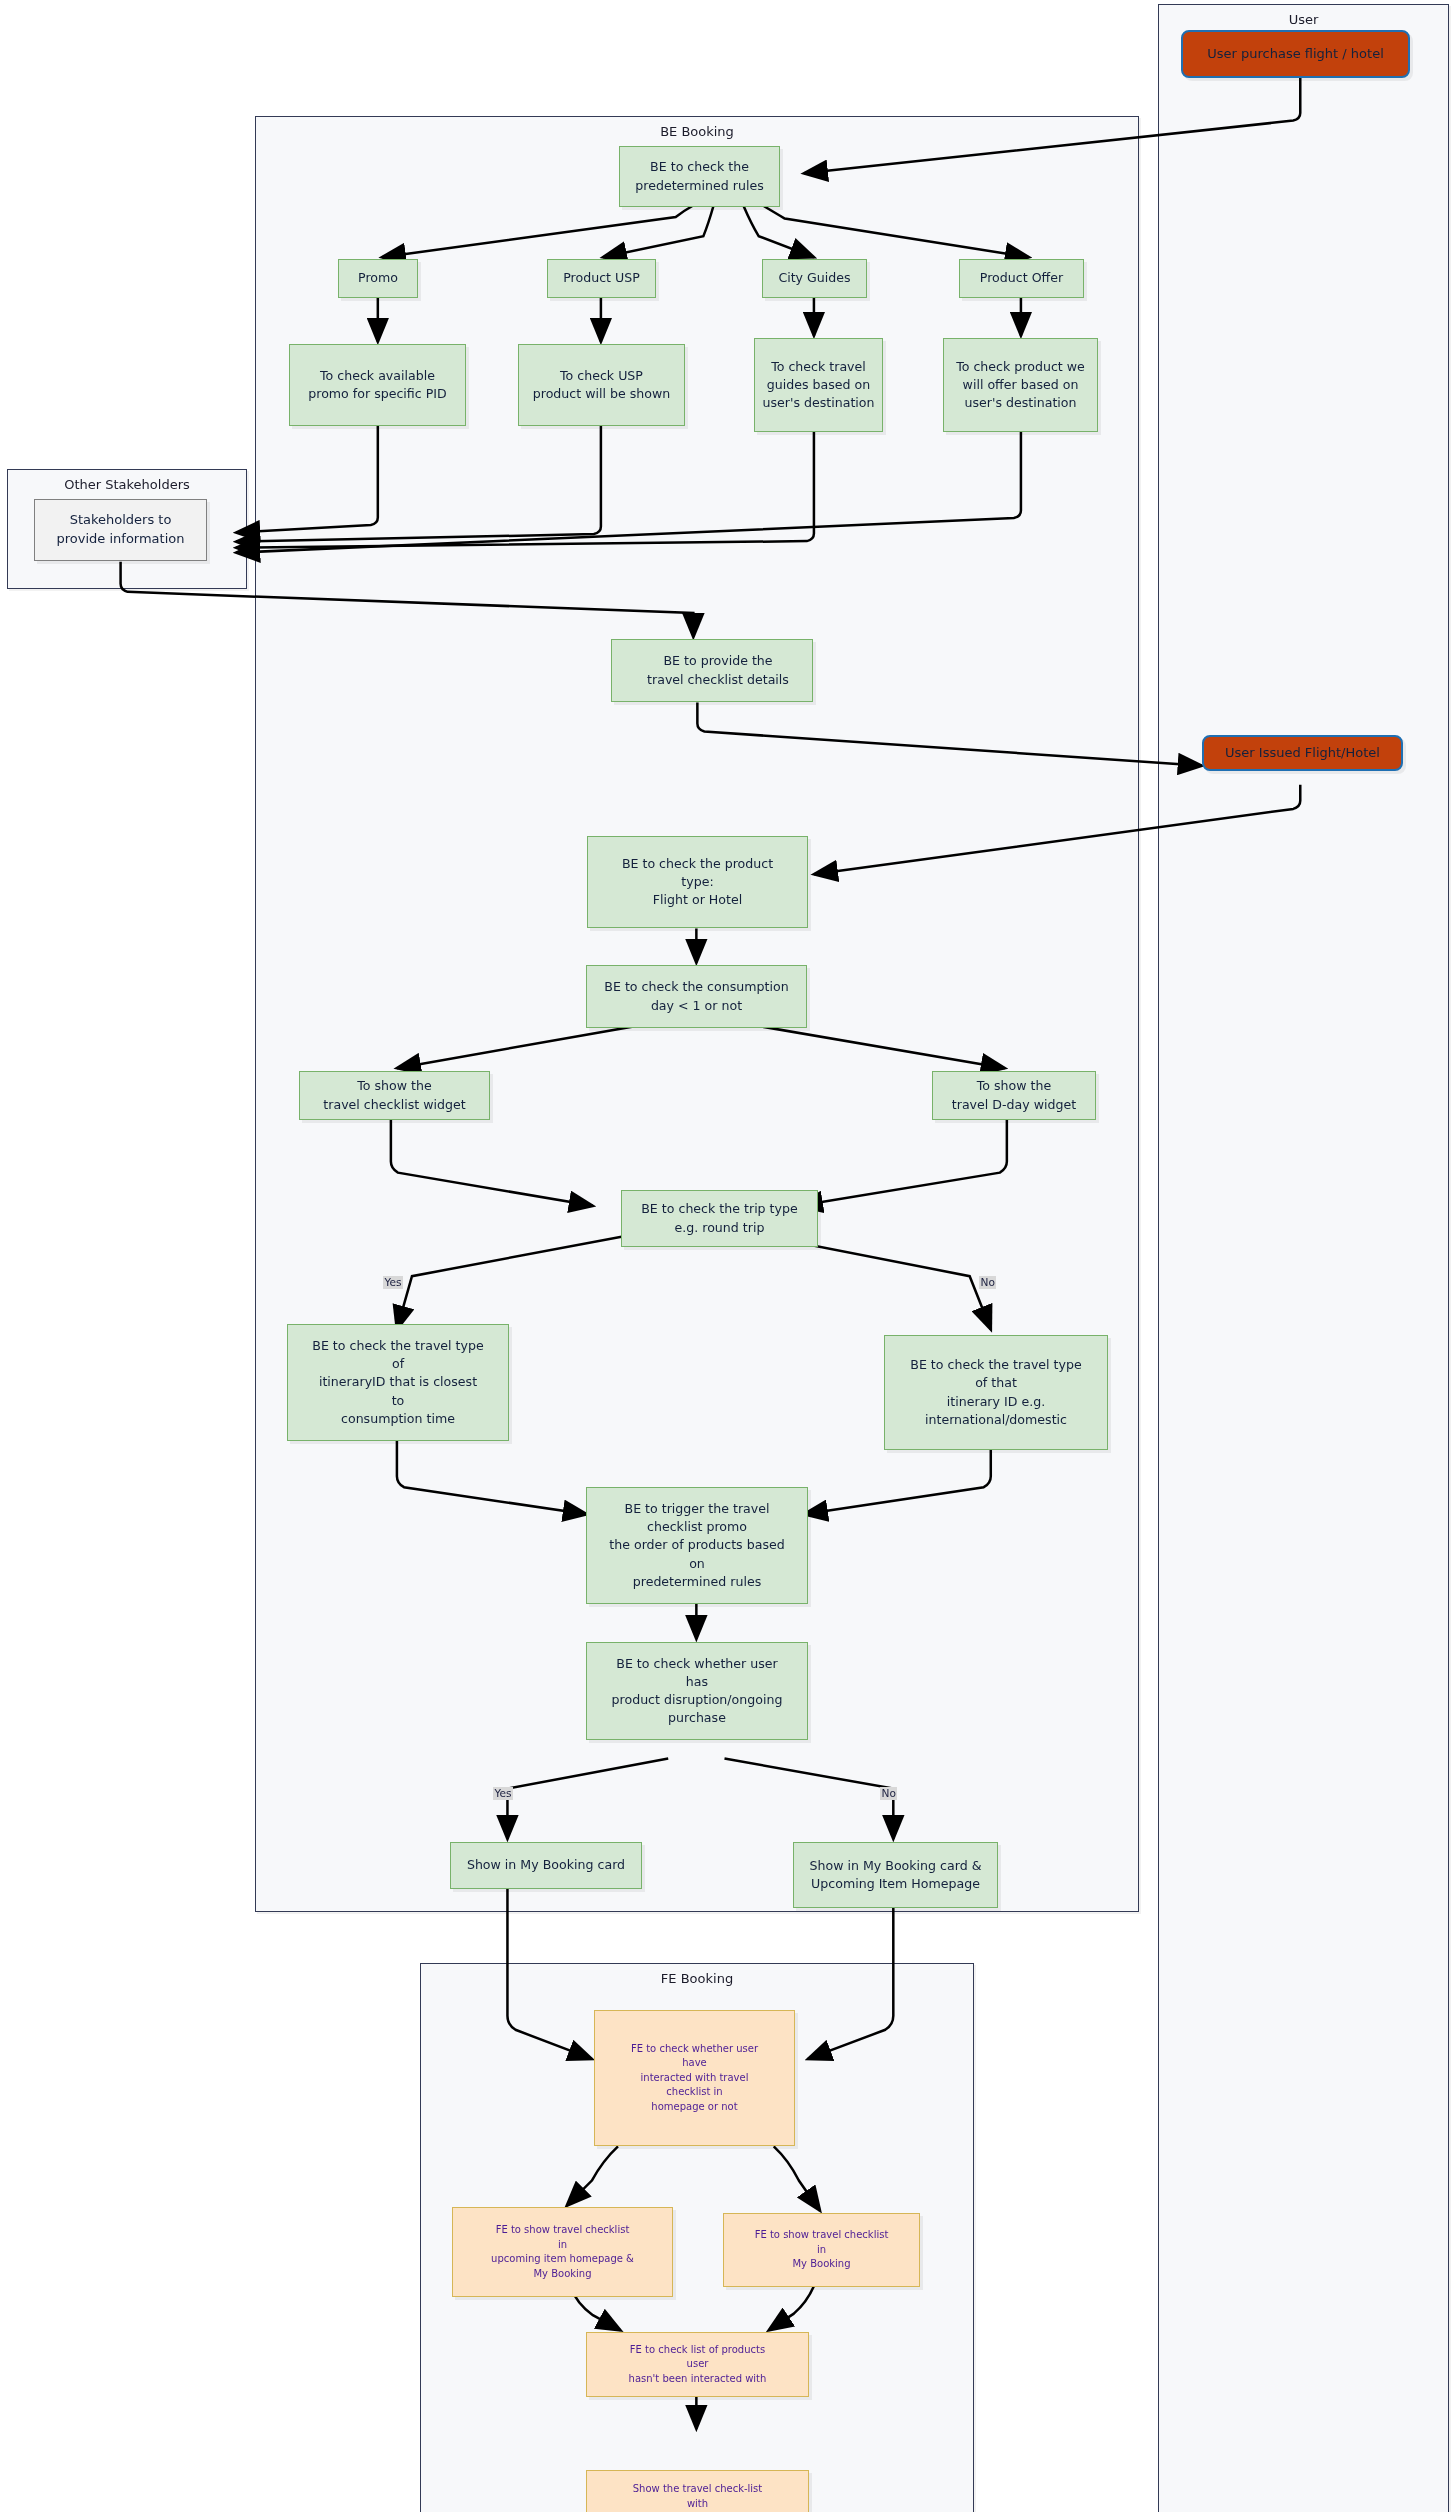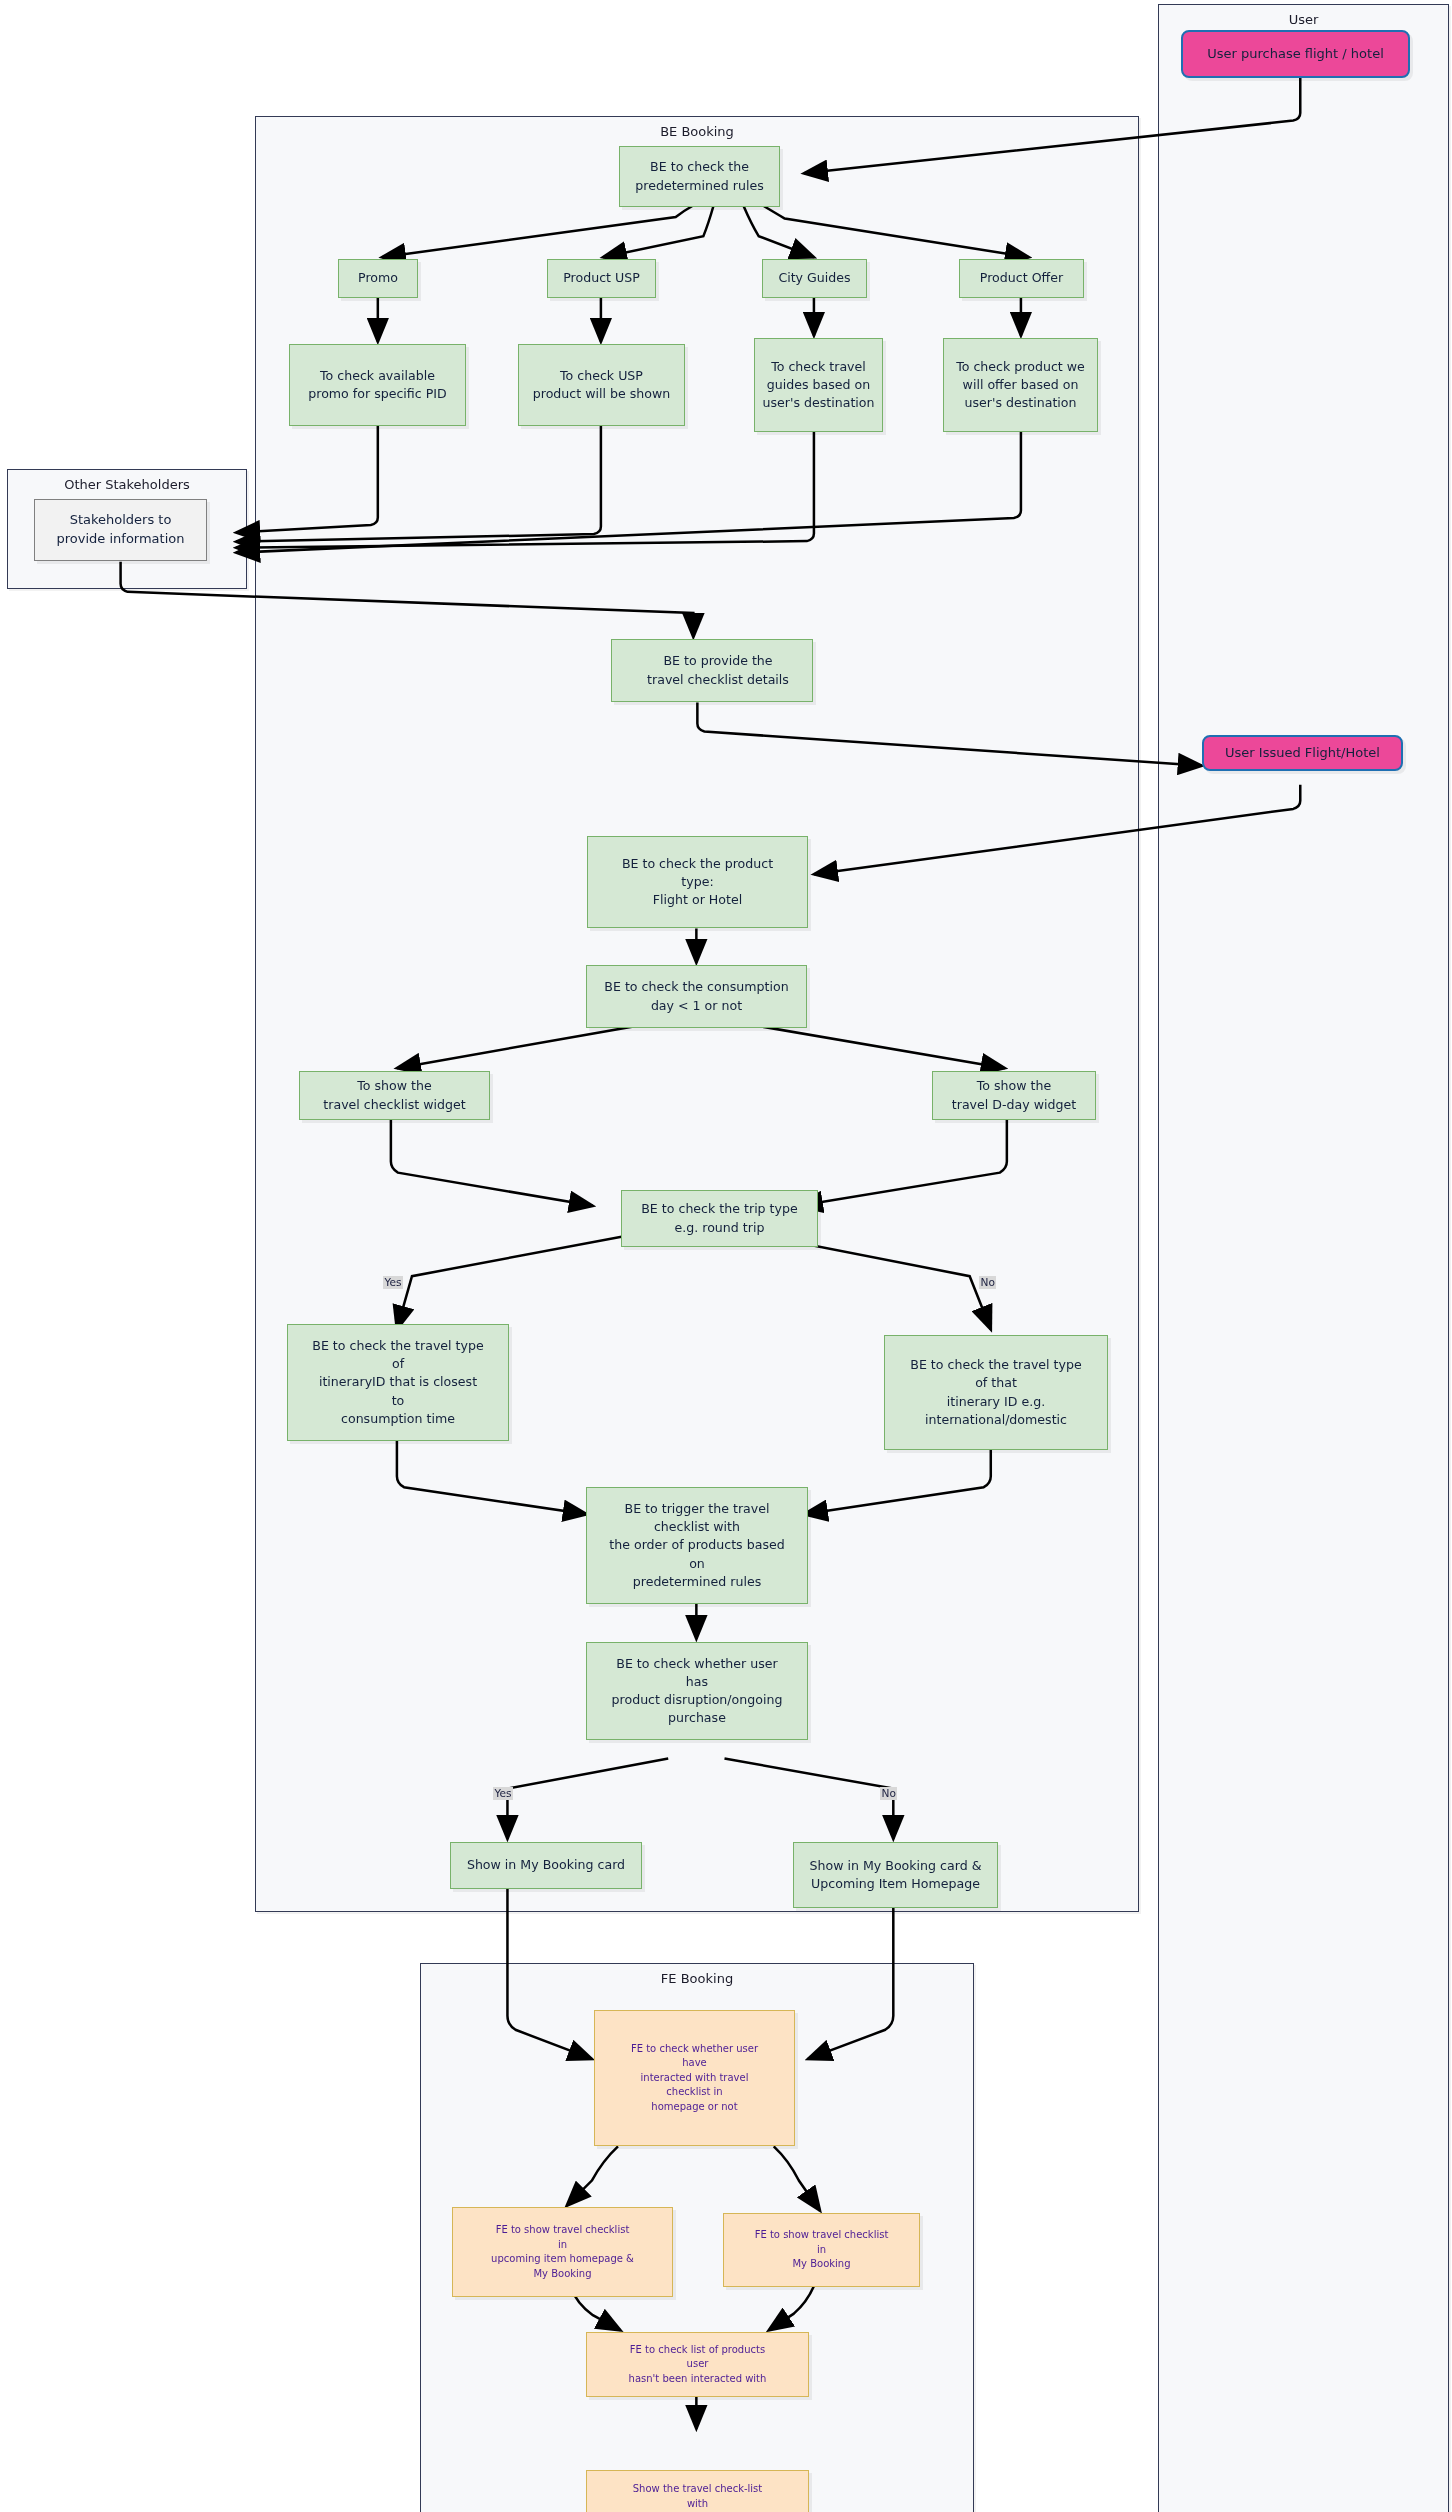--- a/index.html
+++ b/index.html
@@ -12,21 +12,21 @@
   .group-title{position:absolute;left:0;right:0;top:7px;text-align:center;
                font-size:13px;color:#1c1c2b;font-family:"DejaVu Sans","Liberation Sans",sans-serif;}
 
   .node{position:absolute;box-sizing:border-box;display:flex;align-items:center;justify-content:center;
         text-align:center;line-height:1.45;box-shadow:3px 3px 0 rgba(0,0,0,.06);}
   .node span{display:block;padding:2px 5px;}
 
   .n-green{background:#d5e8d4;border:1.5px solid #78b26a;color:#14213d;font-size:12.6px;}
   .n-orange{background:#fde3c5;border:1.5px solid #d6b656;color:#4c1d95;font-size:10px;}
   .n-grey{background:#f2f2f2;border:1.5px solid #808080;color:#14213d;font-size:13px;}
-  .n-blue{background:#ec4899;border:2px solid #1f6fb2;color:#14213d;font-size:13px;border-radius:8px;}
+  .n-blue{background:#c2410c;border:2px solid #1f6fb2;color:#14213d;font-size:13px;border-radius:8px;}
 
   .edge-label{position:absolute;background:#d8d8d8;color:#1c2040;font-size:10.6px;
               padding:0.5px 1.5px;line-height:1.1;white-space:nowrap;}
 </style>
 </head>
 <body>
 
 <div id="stage">
 
   <div class="group" style="left:1158px;top:4px;width:291px;height:2683px;">
@@ -199,21 +199,21 @@
   </div>
   <div class="node n-green" style="left:884px;top:1335px;width:224px;height:115px;white-space:pre-line;">
     <span>BE to check the travel type
 of that
 itinerary ID e.g.
 international/domestic</span>
   </div>
 
   <div class="node n-green" style="left:586px;top:1487px;width:222px;height:117px;white-space:pre-line;">
     <span>BE to trigger the travel
-checklist with
+checklist promo
 the order of products based
 on
 predetermined rules</span>
   </div>
 
   <div class="node n-green" style="left:586px;top:1642px;width:222px;height:98px;white-space:pre-line;">
     <span>BE to check whether user
 has
 product disruption/ongoing
 purchase</span>

